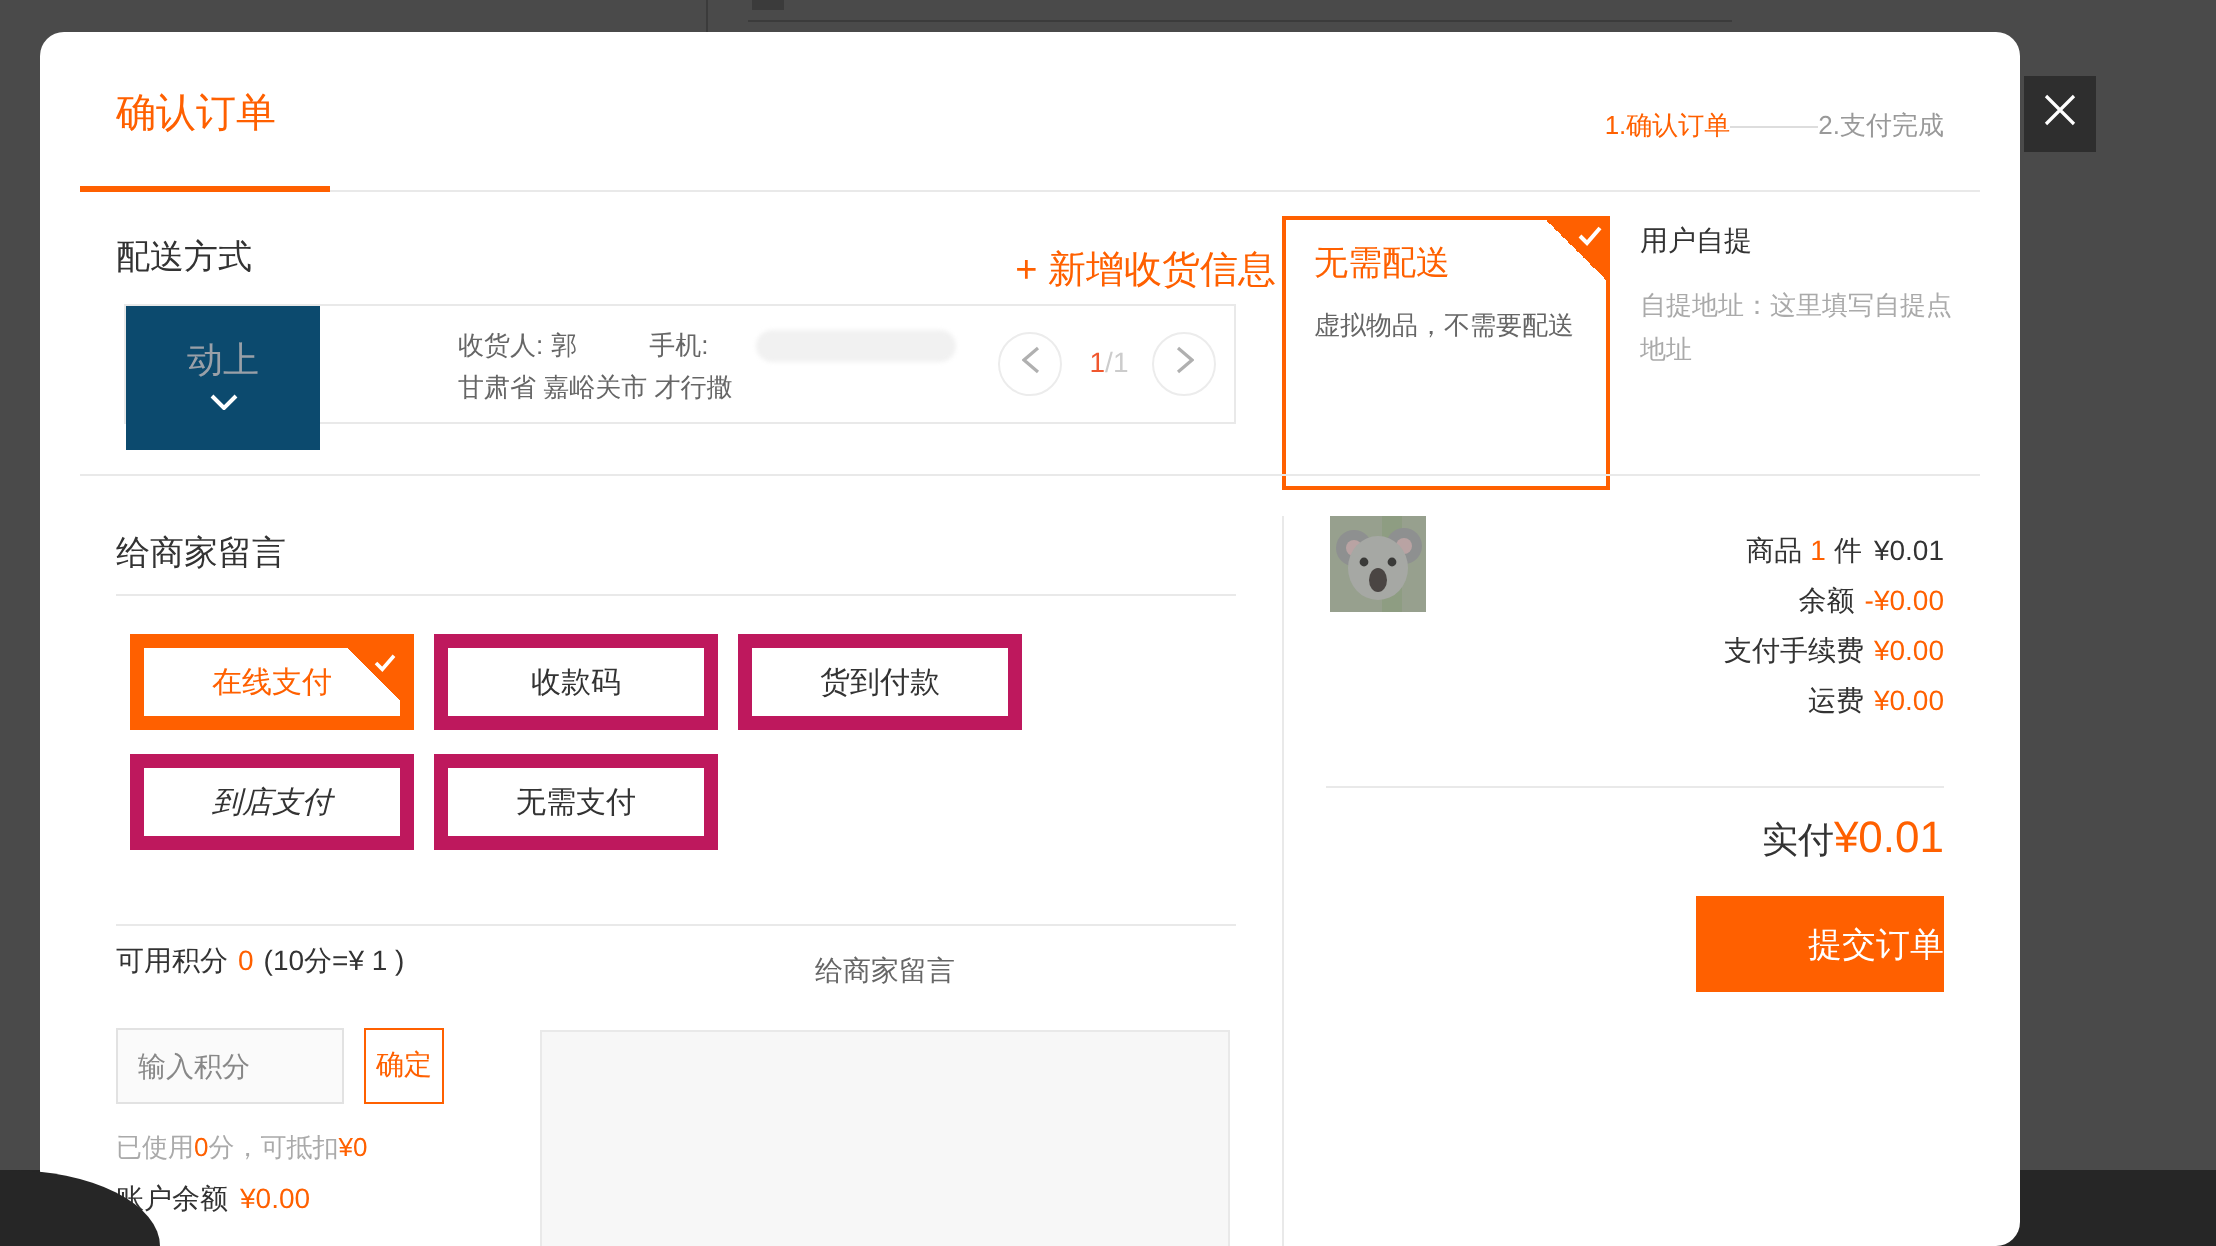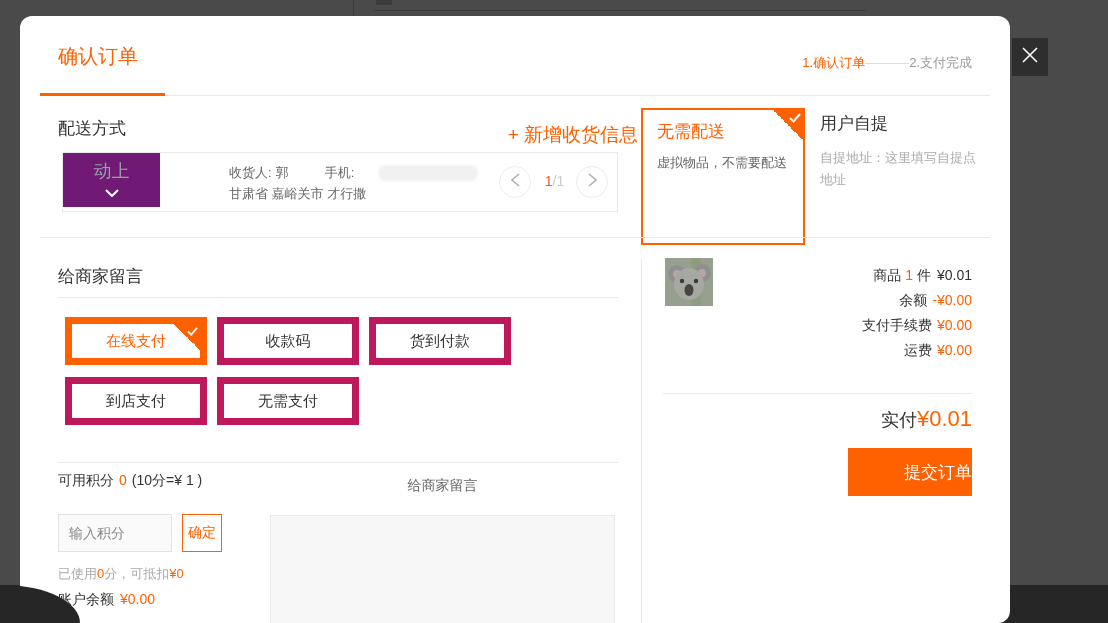--- a/index.html
+++ b/index.html
@@ -33,21 +33,21 @@
   .step-connector{width:44px;height:1px;background:#ddd;}
   .step-2{color:#999;}
   .tabline-gray{left:20px;top:79px;width:950px;height:1px;background:#e9e9e9;}
   .tabline-orange{left:20px;top:77px;width:125px;height:3px;background:var(--accent);}
 
   .section-header{font-size:17px;color:#333;}
   .ship-header{left:38px;top:101px;}
   .add-link{right:372px;top:106px;font-size:19px;color:var(--accent);cursor:pointer;}
 
   .addr-card{left:42px;top:136px;width:556px;height:60px;border:1px solid #e9e9e9;background:#fff;}
-  .addr-tag{left:0;top:0;width:97px;height:54px;background:#701a75;display:flex;flex-direction:column;
+  .addr-tag{left:0;top:0;width:97px;height:72px;background:#0c4a6e;display:flex;flex-direction:column;
     align-items:center;justify-content:center;cursor:pointer;}
   .addr-tag-text{font-size:18px;color:#9aa0a8;}
   .addr-tag svg{margin-top:2px;}
   .addr-line1{left:166px;top:11px;font-size:13px;color:#666;white-space:nowrap;}
   .addr-receiver-label{margin-right:4px;}
   .addr-receiver-name{margin-right:36px;}
   .addr-phone-label{margin-right:6px;}
   .phone-blur{left:315px;top:12px;width:100px;height:16px;background:#f1f1f1;border-radius:8px;filter:blur(1px);}
   .addr-line2{left:166px;top:32px;font-size:13px;color:#666;white-space:nowrap;}
   .pager-btn{width:32px;height:32px;border:1px solid #ececec;border-radius:50%;background:#fff;
@@ -55,38 +55,38 @@
   .pager-prev{left:436px;}
   .pager-next{left:513px;}
   .pager-text{left:470px;top:20px;width:43px;text-align:center;font-size:14px;color:#ccc;}
   .pager-current{color:#f0572e;}
 
   .ship-option{background:#fff;}
   .opt-selected{left:621px;top:92px;width:164px;height:137px;border:2px solid var(--accent);cursor:pointer;}
   .opt-title-selected{position:absolute;left:14px;top:10px;font-size:17px;color:var(--accent);}
   .opt-desc-selected{position:absolute;left:14px;top:44px;font-size:13px;color:#666;white-space:nowrap;}
   .opt-pickup{left:800px;top:96px;width:156px;cursor:pointer;}
-  .opt-title-plain{font-size:17px;color:#333;}
+  .opt-title-plain{font-size:14px;color:#333;}
   .opt-desc-plain{margin-top:12px;font-size:13px;color:#aaa;line-height:1.7;}
 
   .corner-check{position:absolute;top:0;right:0;width:30px;height:30px;
     background:linear-gradient(to bottom left,var(--accent) 50%,transparent 50%);}
   .corner-check svg{position:absolute;top:3px;right:2px;}
   .corner-check.small{width:26px;height:26px;}
 
   .divider{background:#e9e9e9;}
   .divider-main{left:20px;top:221px;width:950px;height:1px;}
   .pay-header{left:38px;top:249px;}
   .pay-underline{left:38px;top:281px;width:560px;height:1px;}
   .pay-btn{width:142px;height:48px;border:7px solid #be185d;background:#fff;font-size:15px;color:#333;
     display:flex;align-items:center;justify-content:center;cursor:pointer;}
   .pay-0{left:45px;top:301px;border-color:var(--accent);color:var(--accent);}
   .pay-1{left:197px;top:301px;}
   .pay-2{left:349px;top:301px;}
-  .pay-3{left:45px;top:361px;}
+  .pay-3{left:45px;top:361px;font-style:italic;}
   .pay-4{left:197px;top:361px;}
   .divider-points{left:38px;top:446px;width:560px;height:1px;}
 
   .points-line{left:38px;top:456px;font-size:14px;color:#333;}
   .points-prefix{margin-right:5px;}
   .points-value{color:var(--accent);margin-right:5px;}
   .points-input{left:38px;top:498px;width:114px;height:38px;border:1px solid #e2e2e2;background:#fafafa;
     font-size:14px;color:#555;padding:0 10px;outline:none;font-family:inherit;}
   .points-input::placeholder{color:#888;}
   .confirm-btn{left:162px;top:498px;width:40px;height:38px;border:1px solid var(--accent);background:#fff;

